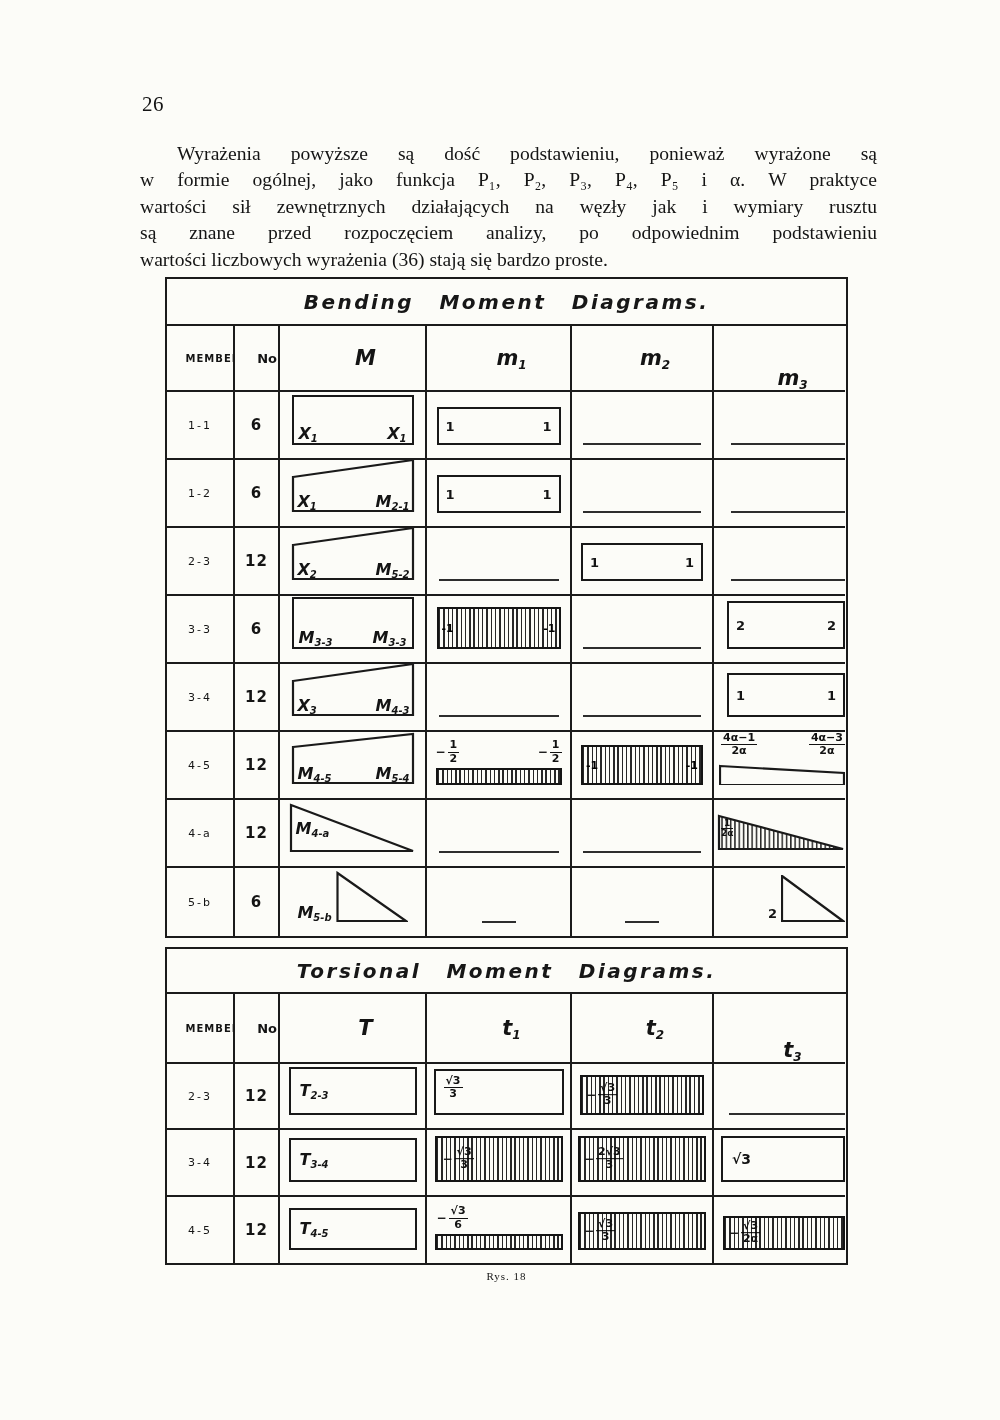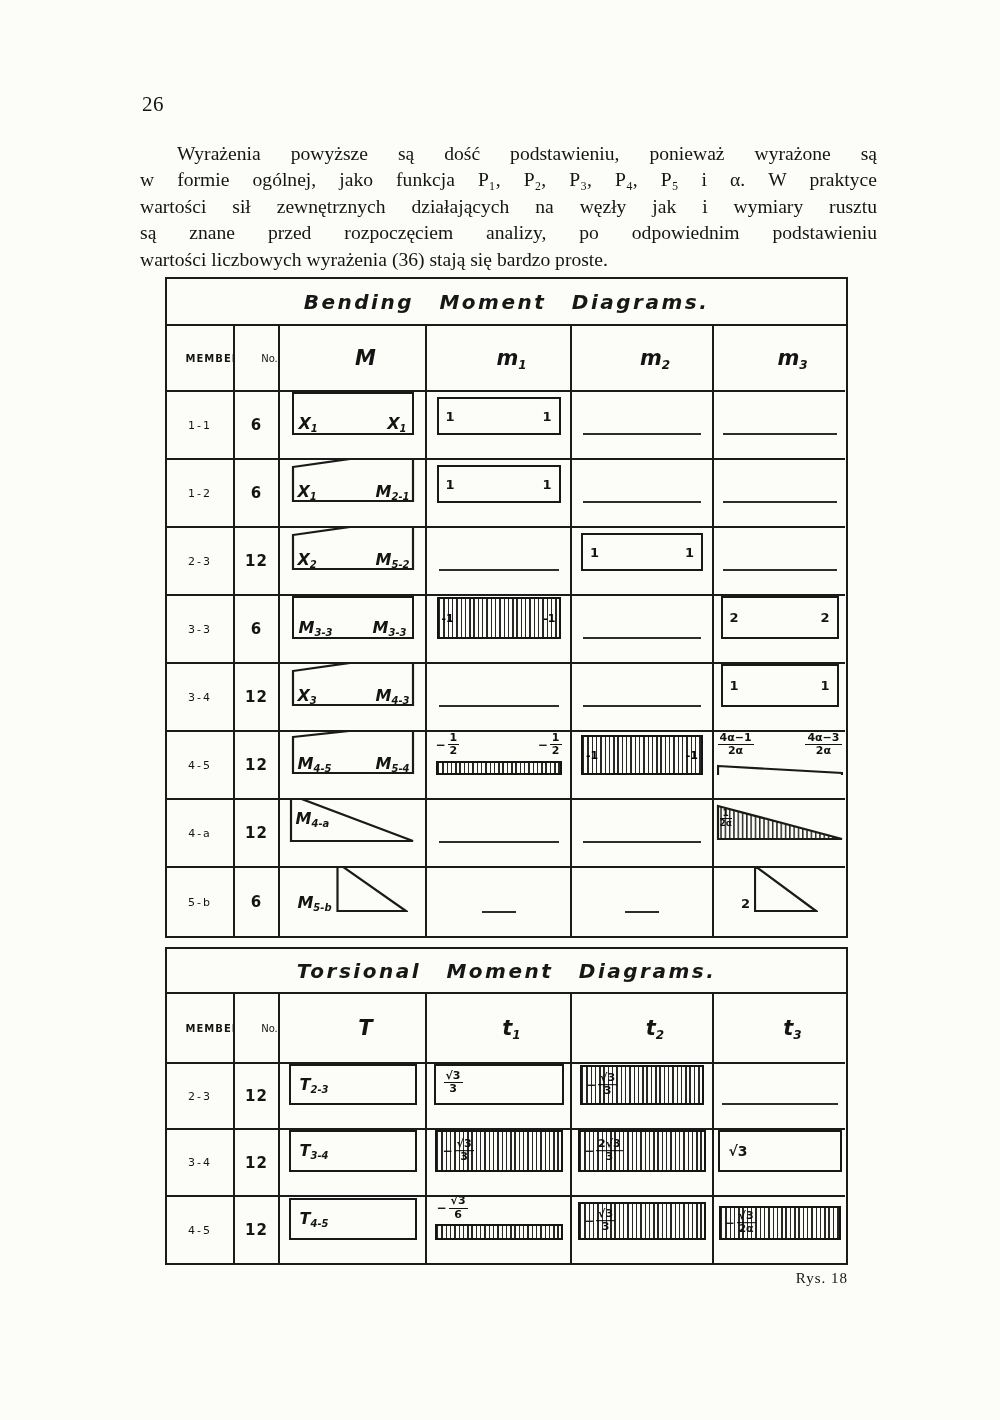--- a/index.html
+++ b/index.html
@@ -7,42 +7,42 @@
     width:1000px;height:1420px;position:relative;
     background:#fcfcf8;color:#141414;
     font-family:"Liberation Serif",serif;
     overflow:hidden;
   }
   
   .pagenum{position:absolute;left:142px;top:92px;font-size:21px;letter-spacing:.5px;}
   .para{position:absolute;left:140px;top:141px;width:737px;font-size:19.6px;line-height:26.4px;text-align:justify;}
   .para .jl{text-align-last:justify;}
   .para .first{text-indent:37px;}
-  .caption{position:absolute;left:165px;top:1270px;width:683px;text-align:right;font-size:15px;letter-spacing:1px;}
+  .caption{position:absolute;left:165px;top:1270px;width:683px;text-align:center;font-size:11px;letter-spacing:1px;}
   
   .tbl{position:absolute;left:165px;width:683px;border:2.5px solid #1b1b1b;background:transparent;box-sizing:border-box;}
   .tbl-title{display:flex;align-items:center;justify-content:center;border-bottom:2px solid #1b1b1b;
     font-family:"DejaVu Sans",sans-serif;font-style:italic;font-weight:600;font-size:20px;
     letter-spacing:2.5px;word-spacing:16px;color:#171717;}
   .tgrid{display:grid;grid-template-columns:68px 45px 147px 145px 142px 131px;}
   .c{border-right:2px solid #1b1b1b;border-bottom:2px solid #1b1b1b;box-sizing:border-box;
      display:flex;align-items:center;justify-content:center;overflow:hidden;}
-  .tgrid > .c:nth-child(6n){border-right:none;}
+  .tgrid > .c:nth-child(6n){border-right:none;align-items:flex-end;}
   .c.lr{border-bottom:none;}
   
   .hc{font-family:"DejaVu Sans",sans-serif;padding-left:26px;}
   .memh{font-weight:700;font-size:10px;letter-spacing:1px;}
-  .noh{font-weight:400;font-size:10px;}
+  .noh{font-weight:700;font-size:13px;}
   .hl{font-style:italic;font-weight:600;font-size:21px;}
   .hl sub{font-size:12px;line-height:0;vertical-align:-4px;}
   
   .mc{font-family:"DejaVu Sans",sans-serif;font-size:11px;letter-spacing:2px;font-weight:500;}
   .nc{font-family:"DejaVu Sans",sans-serif;font-size:15px;font-weight:600;letter-spacing:1px;}
   
-  .dcell{flex-direction:column;justify-content:flex-end;padding-bottom:23px;}
+  .dcell{flex-direction:column;justify-content:flex-end;padding-bottom:13px;}
   .dia-rect{position:relative;border:2.2px solid #181818;display:flex;background:transparent;box-sizing:border-box;}
   .dia-rect.corner{align-items:flex-end;justify-content:space-between;padding:0 5px 1px 5px;}
   .dia-rect.mid{align-items:center;justify-content:space-between;padding:0 7px;}
   .dia-rect.tl{align-items:center;justify-content:flex-start;padding-left:9px;}
   .dia-rect.rel{position:relative;}
   .dl{font-family:"DejaVu Sans",sans-serif;font-style:italic;font-weight:600;font-size:16px;line-height:1;color:#141414;}
   .dl sub{font-size:10px;font-style:italic;line-height:0;vertical-align:-3px;letter-spacing:0;}
   .one{font-family:"DejaVu Sans",sans-serif;font-weight:600;font-size:13px;line-height:1;}
   .trap{position:relative;}
   .abs-bl{position:absolute;left:7px;bottom:3px;}
@@ -353,21 +353,21 @@
     <div class="c hc">
         <span class="hl"><span>t</span><sub>2</sub></span>
       </div>
     <div class="c hc">
         <span class="hl"><span>t</span><sub>3</sub></span>
       </div>
 
     <div class="c mc">2-3</div>
     <div class="c nc">12</div>
     <div class="c dcell">
-      <div class="dia-rect tl" style="width:128px;height:42px">
+      <div class="dia-rect tl" style="width:128px;height:48px">
         <span class="dl"><span>T</span><sub>2-3</sub></span>
       </div>
     </div>
     <div class="c dcell">
       <div class="dia-rect rel" style="width:130px;height:46px">
         <span class="fwrap" style="position:absolute;left:8px;top:4px">
             <span class="frac">
               <span class="num">√3</span>
               <span class="den">3</span>
             </span>

